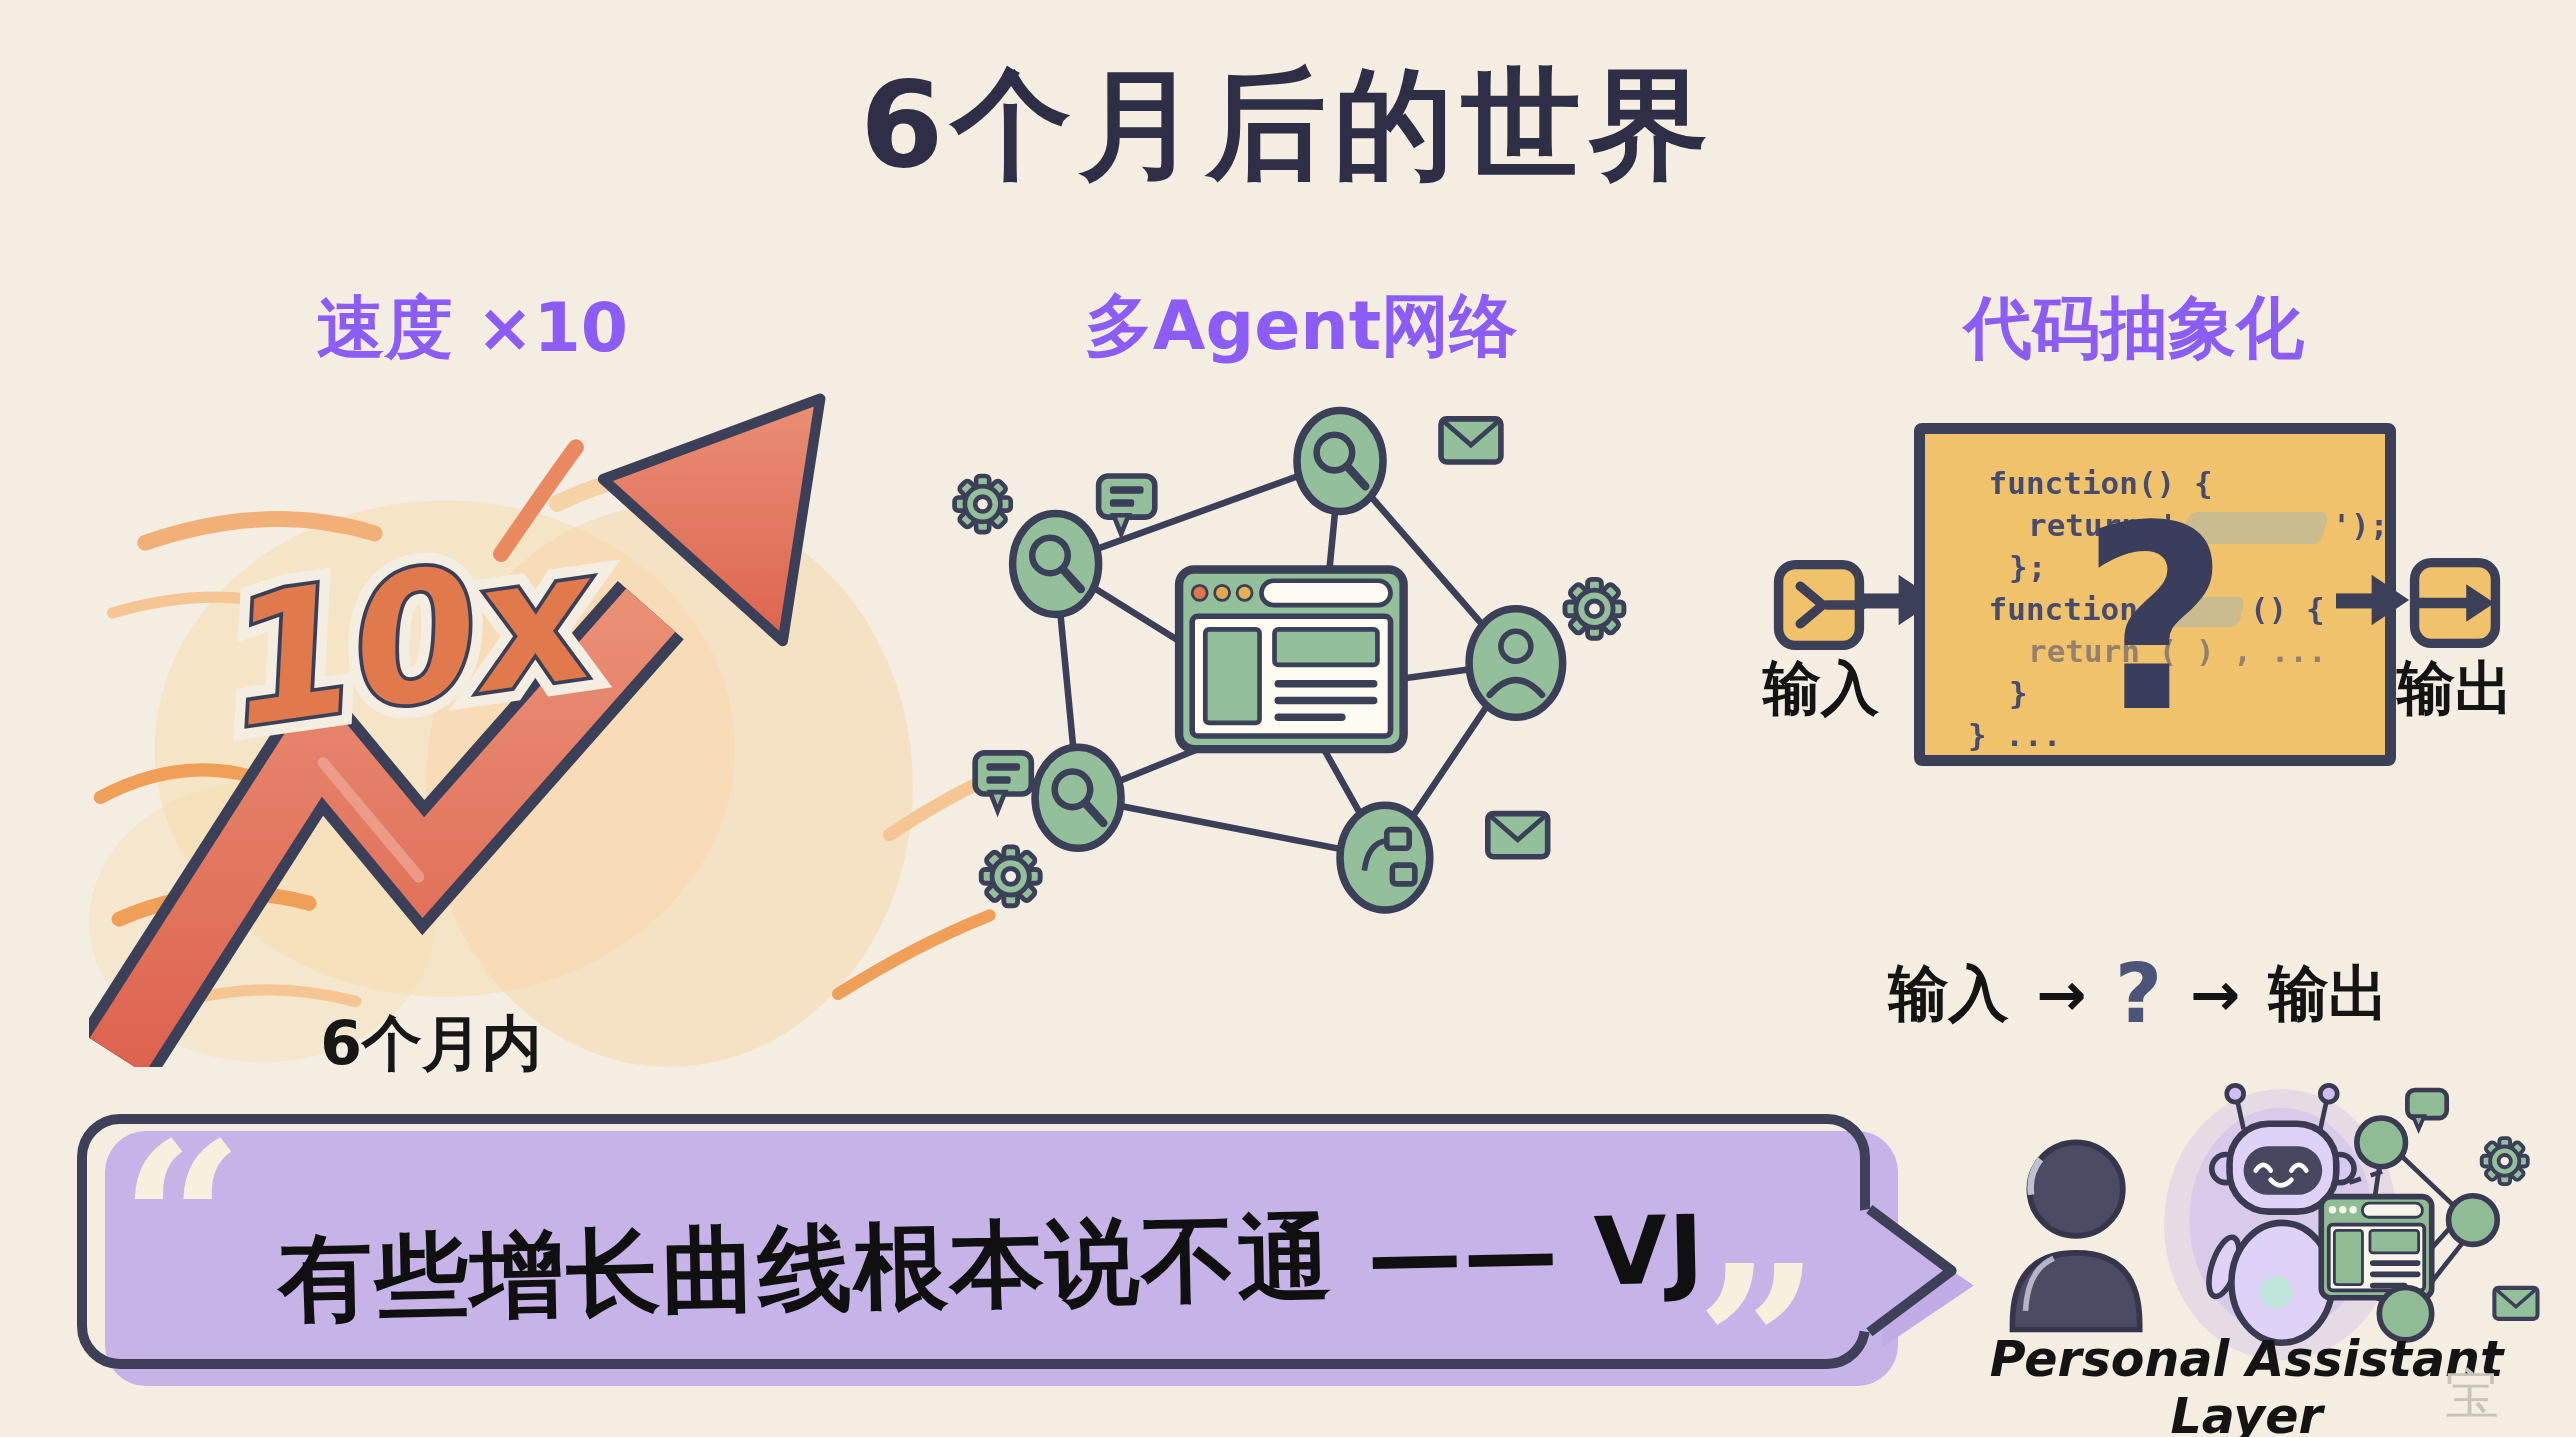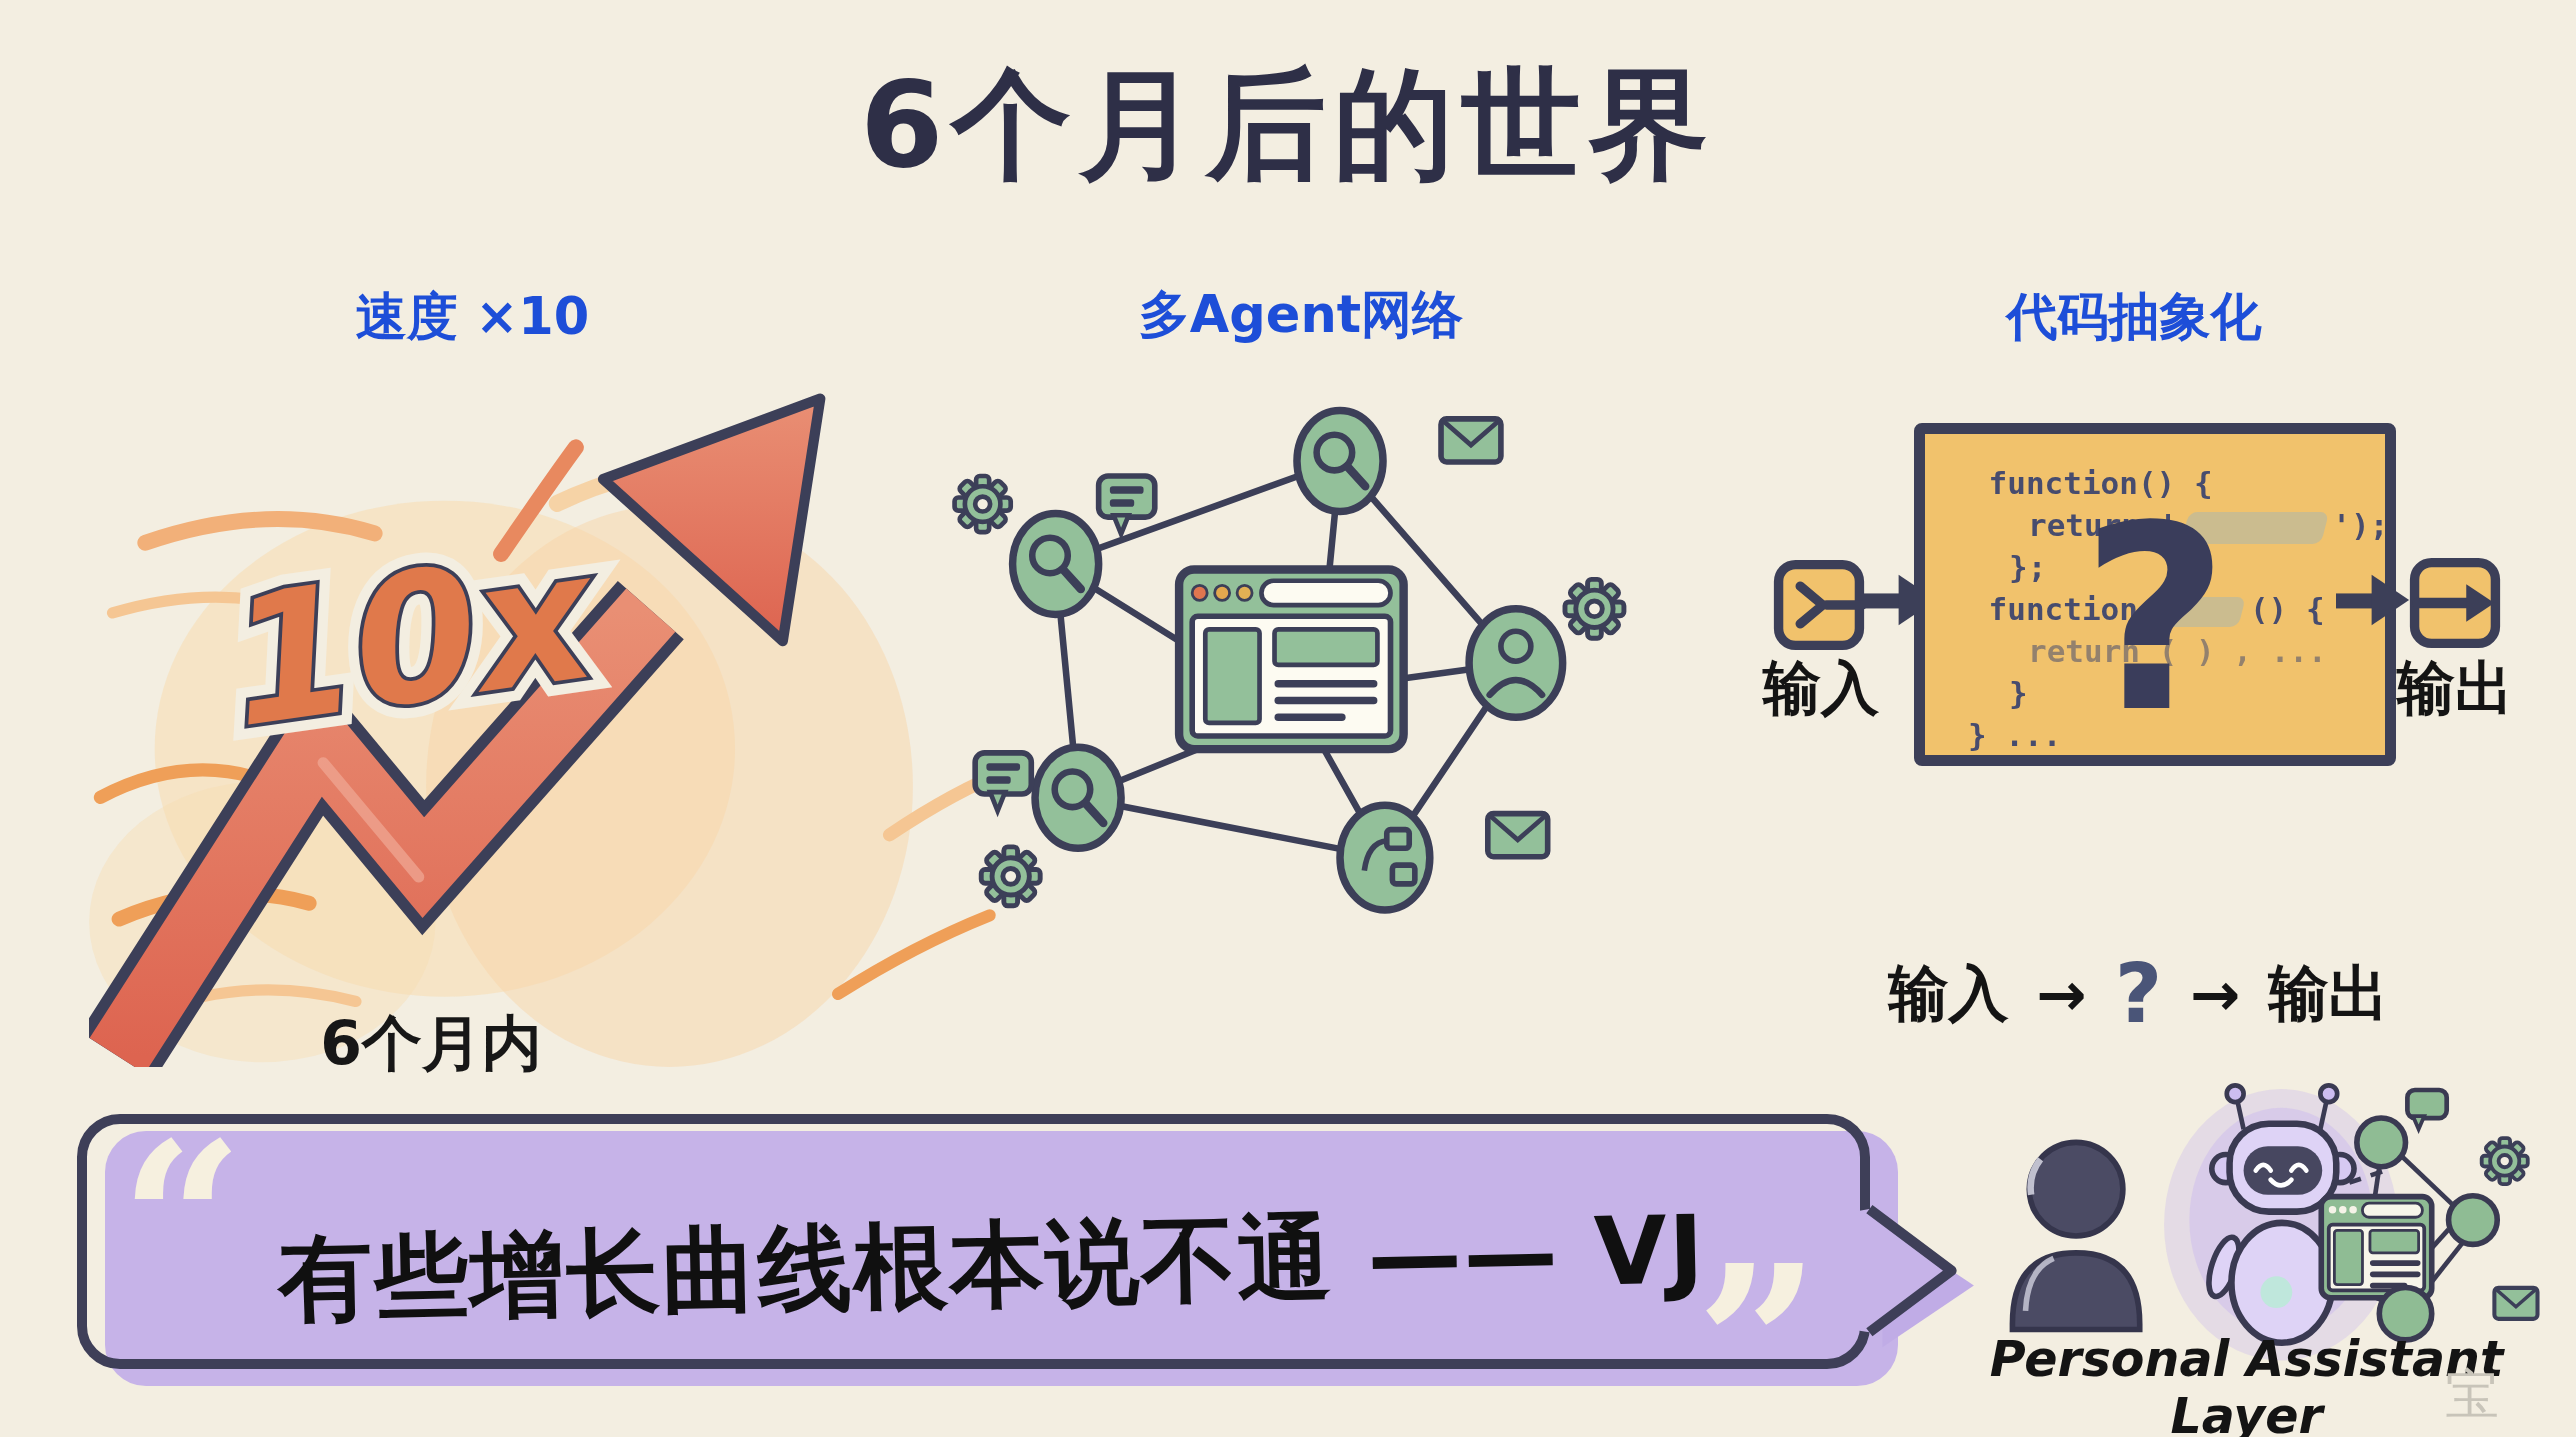--- a/index.html
+++ b/index.html
@@ -1,21 +1,21 @@
 <!DOCTYPE html>
 <html style="font-size:15px"><head>
 <meta charset="utf-8">
 <style>
   html,body{margin:0;padding:0;background:#e8e4d8;}
   .canvas{position:relative;width:2576px;height:1438px;background:#f3eee1;overflow:hidden;
           font-family:"DejaVu Sans",sans-serif;}
   .abs{position:absolute;}
   .page-title{left:0;right:0;top:45px;text-align:center;font-size:120px;font-weight:700;
               color:#2e2f47;letter-spacing:7.5px;}
-  .col-header{font-size:51px;font-weight:700;color:#1d4ed8;text-align:center;}
+  .col-header{font-size:68px;font-weight:700;color:#8b5cf6;text-align:center;}
   .caption{font-size:60px;font-weight:700;color:#171717;text-align:center;}
   .tenx-halo{paint-order:stroke;}
   
   .io-label{font-size:58px;font-weight:700;color:#141414;text-align:center;}
   .code-box{left:1914px;top:423px;width:482px;height:343px;background:#f1c26c;
             border:11.2px solid #3c3f58;border-radius:8px;box-sizing:border-box;
             padding:28px 18px 0 43px;}
   .code-line{font-family:"DejaVu Sans Mono",monospace;font-size:31px;font-weight:700;
              color:#474c6e;line-height:42px;white-space:pre;}
   .ml1{margin-left:20.6px;} .ml2{margin-left:60px;} .ml3{margin-left:41px;}

